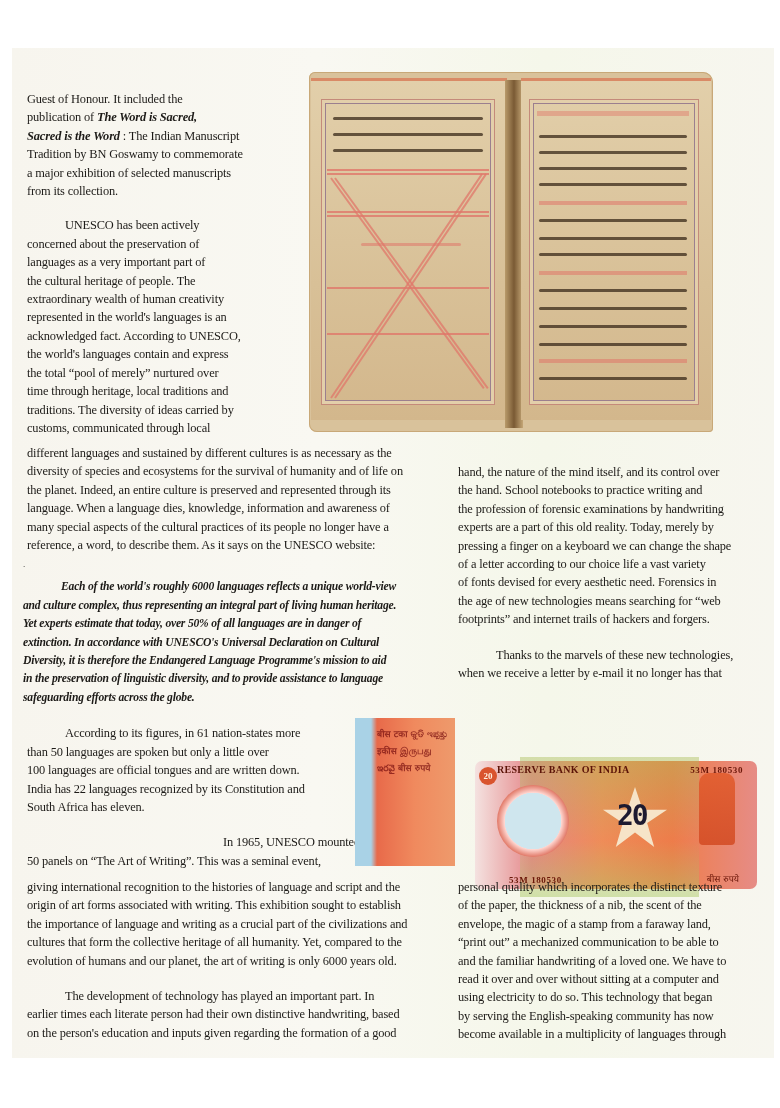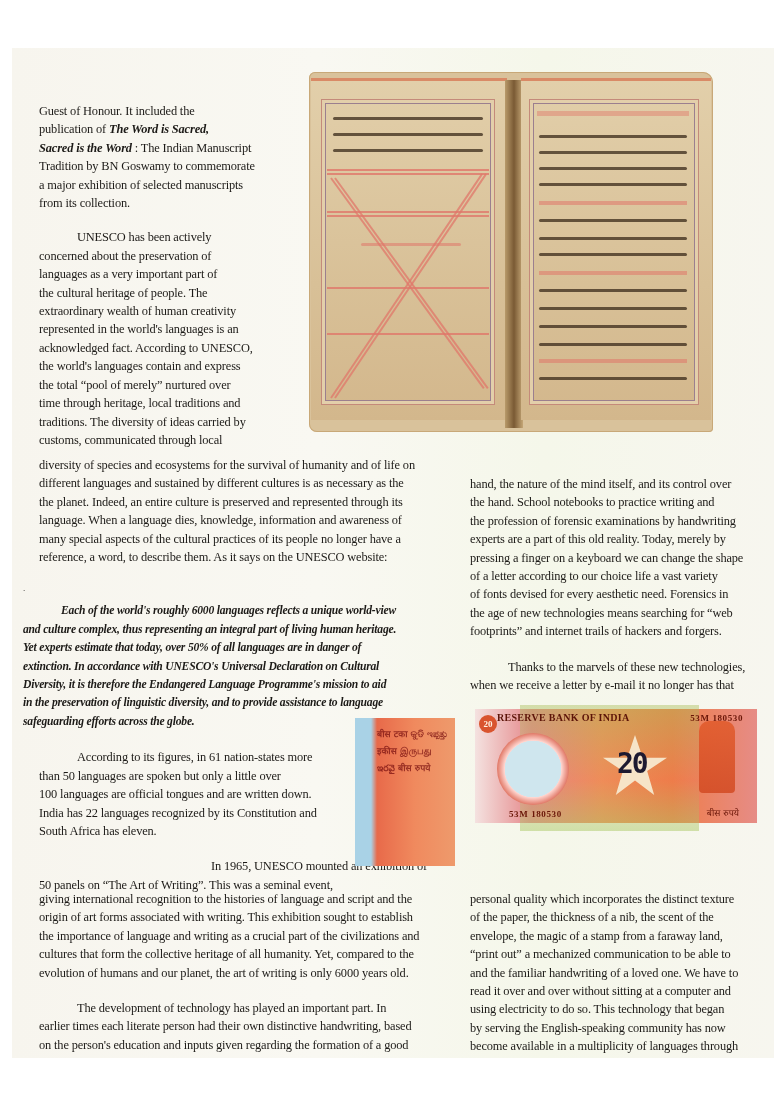--- a/index.html
+++ b/index.html
@@ -1,21 +1,21 @@
 <!DOCTYPE html>
 <html><head>
 <meta charset="utf-8">
 <style>
   html, body { margin:0; padding:0; }
   body { width:780px; height:1108px; background:#ffffff; position:relative; overflow:hidden;
          font-family:"Liberation Serif","DejaVu Serif",serif; color:#1c1a17; }
   .page { position:absolute; left:12px; top:48px; width:762px; height:1010px;
           background:linear-gradient(90deg,#f7f5ee 0%,#f9f8f2 40%,#f5f7ea 70%,#f7f6ef 100%); }
   .col { position:absolute; font-size:12.4px; line-height:18.4px; letter-spacing:-0.15px; }
-  .col p { margin:16px; }
+  .col p { margin:4px; }
   .ital { font-style:italic; font-weight:bold; }
   .ln { display:block; white-space:nowrap; }
 
   
   .manu { position:absolute; left:309px; top:72px; width:404px; height:360px; }
   .book { position:absolute; inset:0; background:#d9c29b; border-radius:6px 10px 4px 8px;
           box-shadow:0 0 0 1px #c8a878 inset; }
   .leaf { position:absolute; top:6px; bottom:12px; background:linear-gradient(180deg,#e2cfaa,#d8c097 60%,#d3b78c);
           border-top:3px solid #d98a66; }
   .leaf.l { left:2px; width:196px; }
@@ -25,22 +25,22 @@
   .frame { position:absolute; border:1px solid #9b7f8f; box-shadow:0 0 0 3px #e3cfaa, 0 0 0 4px #c48a7a; }
   .textline { position:absolute; height:3px; background:#3a2a1a; opacity:.75; border-radius:2px; }
   .redline { position:absolute; height:2px; background:#e0776a; opacity:.8; }
   .xline { position:absolute; height:2px; background:#e0776a; opacity:.75; transform-origin:left center; }
 
   
   .note-back { position:absolute; left:355px; top:718px; width:100px; height:148px;
                background:linear-gradient(90deg,#a9d2e6 0 16%,#e86a4a 22%,#f08a5e 60%,#ee9a6c 100%); }
   .note-back .txt { position:absolute; left:22px; top:8px; width:72px; font-size:9px; line-height:17px;
                     color:#7a1010; font-weight:bold; font-family:"DejaVu Sans",sans-serif; opacity:.75; }
-  .note-front { position:absolute; left:475px; top:709px; width:282px; height:114px;
-                background:linear-gradient(90deg,#f4e2e0 0%,#e58a8c 20%,#f0905a 45%,#ef7d49 70%,#e68c86 100%); }
+  .note-front { position:absolute; left:475px; top:761px; width:282px; height:128px;
+                background:linear-gradient(90deg,#f4e2e0 0%,#e58a8c 20%,#f0905a 45%,#ef7d49 70%,#e68c86 100%);border-radius:7px; }
   .note-front .band { position:absolute; left:45px; right:58px; top:-4px; bottom:-8px;
                       background:linear-gradient(180deg,rgba(170,190,90,.45),rgba(230,120,80,.15) 60%,rgba(170,200,100,.5)); }
   .seal { position:absolute; left:22px; top:24px; width:72px; height:72px; border-radius:50%;
           background:radial-gradient(circle,#cfe6ee 55%,#ffd6d0 56%,#e27c6b 70%); }
   .d20 { position:absolute; left:142px; top:38px; font-size:28px; font-weight:bold; color:#1d1a30;
          font-family:"DejaVu Sans Mono",monospace; letter-spacing:-2px; }
   .star { position:absolute; left:128px; top:26px; width:64px; height:60px; background:#f6e4c8;
           clip-path:polygon(50% 0,62% 38%,100% 38%,69% 60%,80% 100%,50% 76%,20% 100%,31% 60%,0 38%,38% 38%); }
   .bank-title { position:absolute; left:22px; top:3px; font-size:10px; color:#5c1408; font-weight:bold; letter-spacing:.3px; }
   .serial { position:absolute; font-size:9px; color:#6a1608; font-weight:bold; letter-spacing:.6px; }
@@ -116,22 +116,22 @@
     <div class="textline" style="left:18px; top:226px; width:148px;"></div>
     <div class="textline" style="left:18px; top:244px; width:148px;"></div>
     <div class="textline" style="left:18px; top:262px; width:148px;"></div>
     <div class="redline" style="left:18px; top:278px; width:148px; height:4px; opacity:.55;"></div>
     <div class="textline" style="left:18px; top:296px; width:148px;"></div>
   </div>
 </div>
 
 <div class="col" style="left:23px; top:440px; width:420px;">
   <p>
+    <span class="ln">different languages and sustained by different cultures is as necessary as the</span>
     <span class="ln">diversity of species and ecosystems for the survival of humanity and of life on</span>
-    <span class="ln">different languages and sustained by different cultures is as necessary as the</span>
     <span class="ln">the planet. Indeed, an entire culture is preserved and represented through its</span>
     <span class="ln">language. When a language dies, knowledge, information and awareness of</span>
     <span class="ln">many special aspects of the cultural practices of its people no longer have a</span>
     <span class="ln">reference, a word, to describe them. As it says on the UNESCO website:</span>
   </p>
   <span class="ln" style="height:12px; font-size:9px; line-height:12px;">.</span>
   <blockquote style="margin:8px 0 0 0; font-style:italic; font-weight:bold; font-size:11.6px; letter-spacing:-0.2px;">
     <span class="ln" style="padding-left:38px;">Each of the world's roughly 6000 languages reflects a unique world-view</span>
     <span class="ln">and culture complex, thus representing an integral part of living human heritage.</span>
     <span class="ln">Yet experts estimate that today, over 50% of all languages are in danger of</span>

